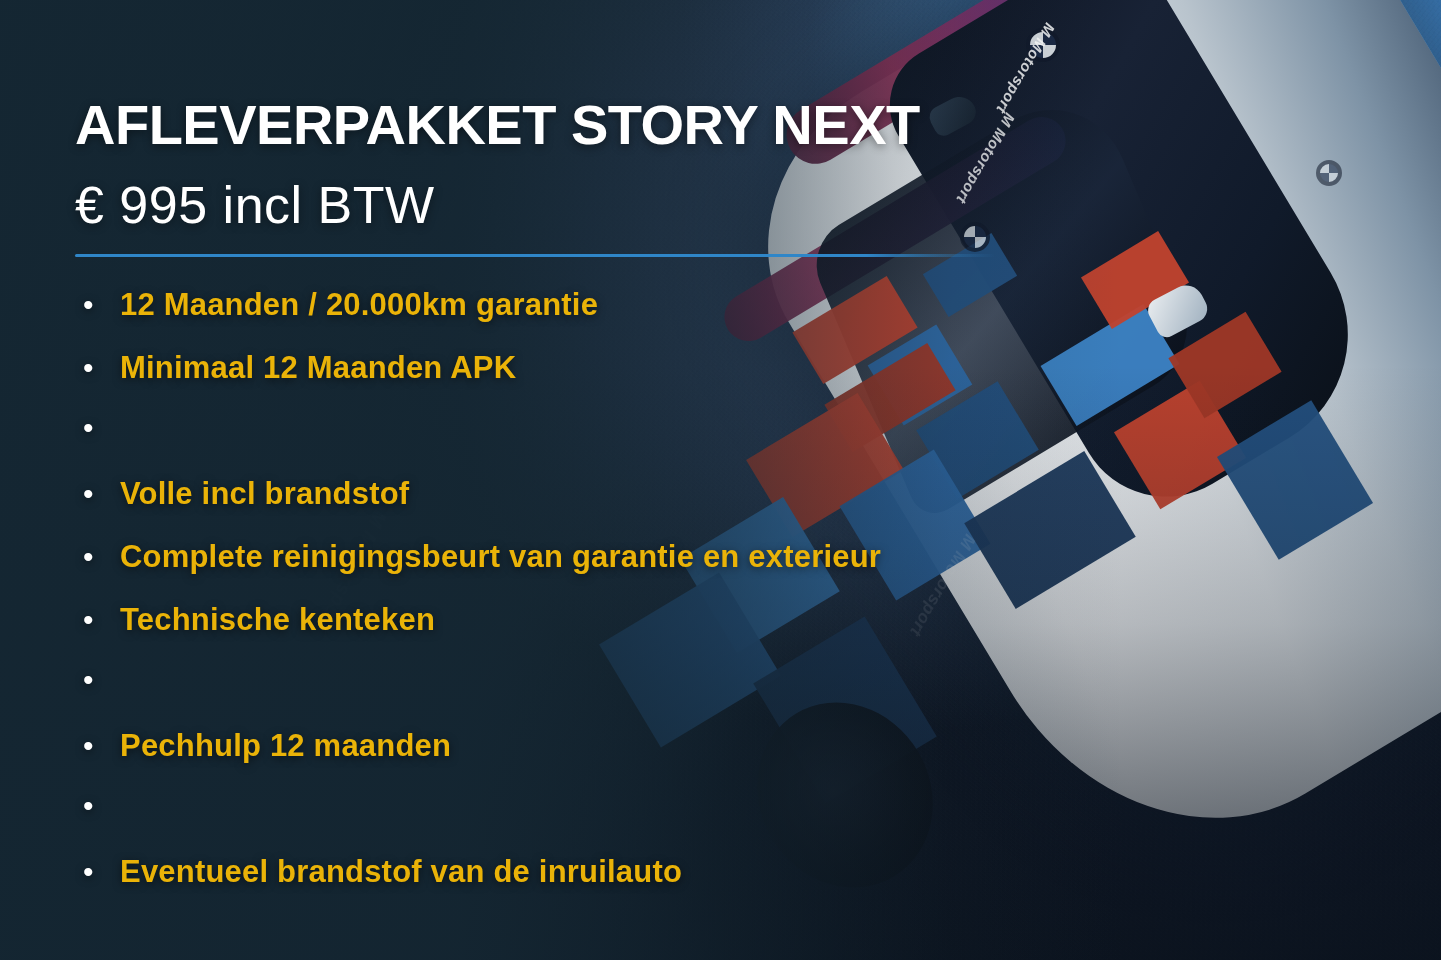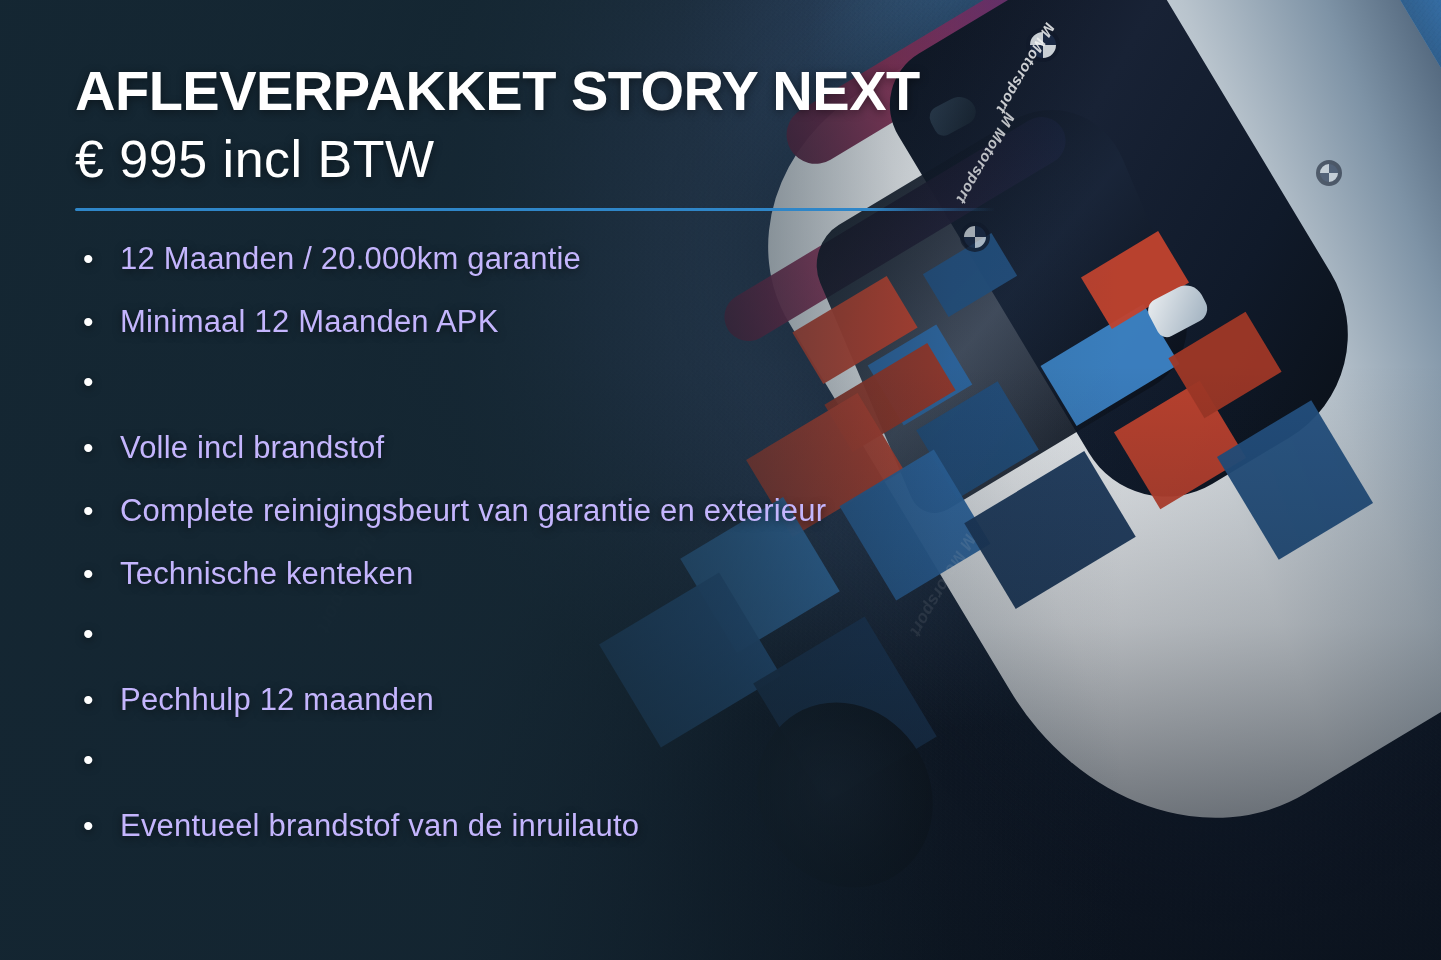--- a/index.html
+++ b/index.html
@@ -189,29 +189,30 @@
   }
 
   .title {
     color: #ffffff;
     font-size: 56px;
     font-weight: bold;
     letter-spacing: -0.5px;
     line-height: 1.02;
     white-space: nowrap;
     text-shadow: 0 2px 10px rgba(0,0,0,.45);
+    margin-top: 34px;
   }
 
   .price {
     color: #ffffff;
     font-size: 52px;
     font-weight: 300;
     letter-spacing: 0.5px;
     line-height: 1.25;
-    margin-top: 8px;
+    margin-top: 20px;
     white-space: nowrap;
     text-shadow: 0 2px 10px rgba(0,0,0,.45);
   }
 
   .divider {
     margin-top: 16px;
     width: 920px;
     height: 3px;
     border-radius: 2px;
     background: linear-gradient(90deg, #2f86c8 0%, #2f86c8 86%, rgba(47,134,200,0) 100%);
@@ -233,23 +234,23 @@
     width: 45px;
     color: #ffffff;
     font-size: 30px;
     line-height: 1;
     text-align: left;
     padding-left: 8px;
     text-shadow: 0 2px 8px rgba(0,0,0,.5);
   }
 
   .bullet-text {
-    color: #c4b5fd;
+    color: #eab308;
     font-size: 31px;
-    font-weight: 400;
+    font-weight: 700;
     letter-spacing: 0.2px;
     white-space: nowrap;
     text-shadow: 0 2px 9px rgba(0,0,0,.55);
   }
 </style>
 </head>
 <body>
 
 <div id="banner">
 

